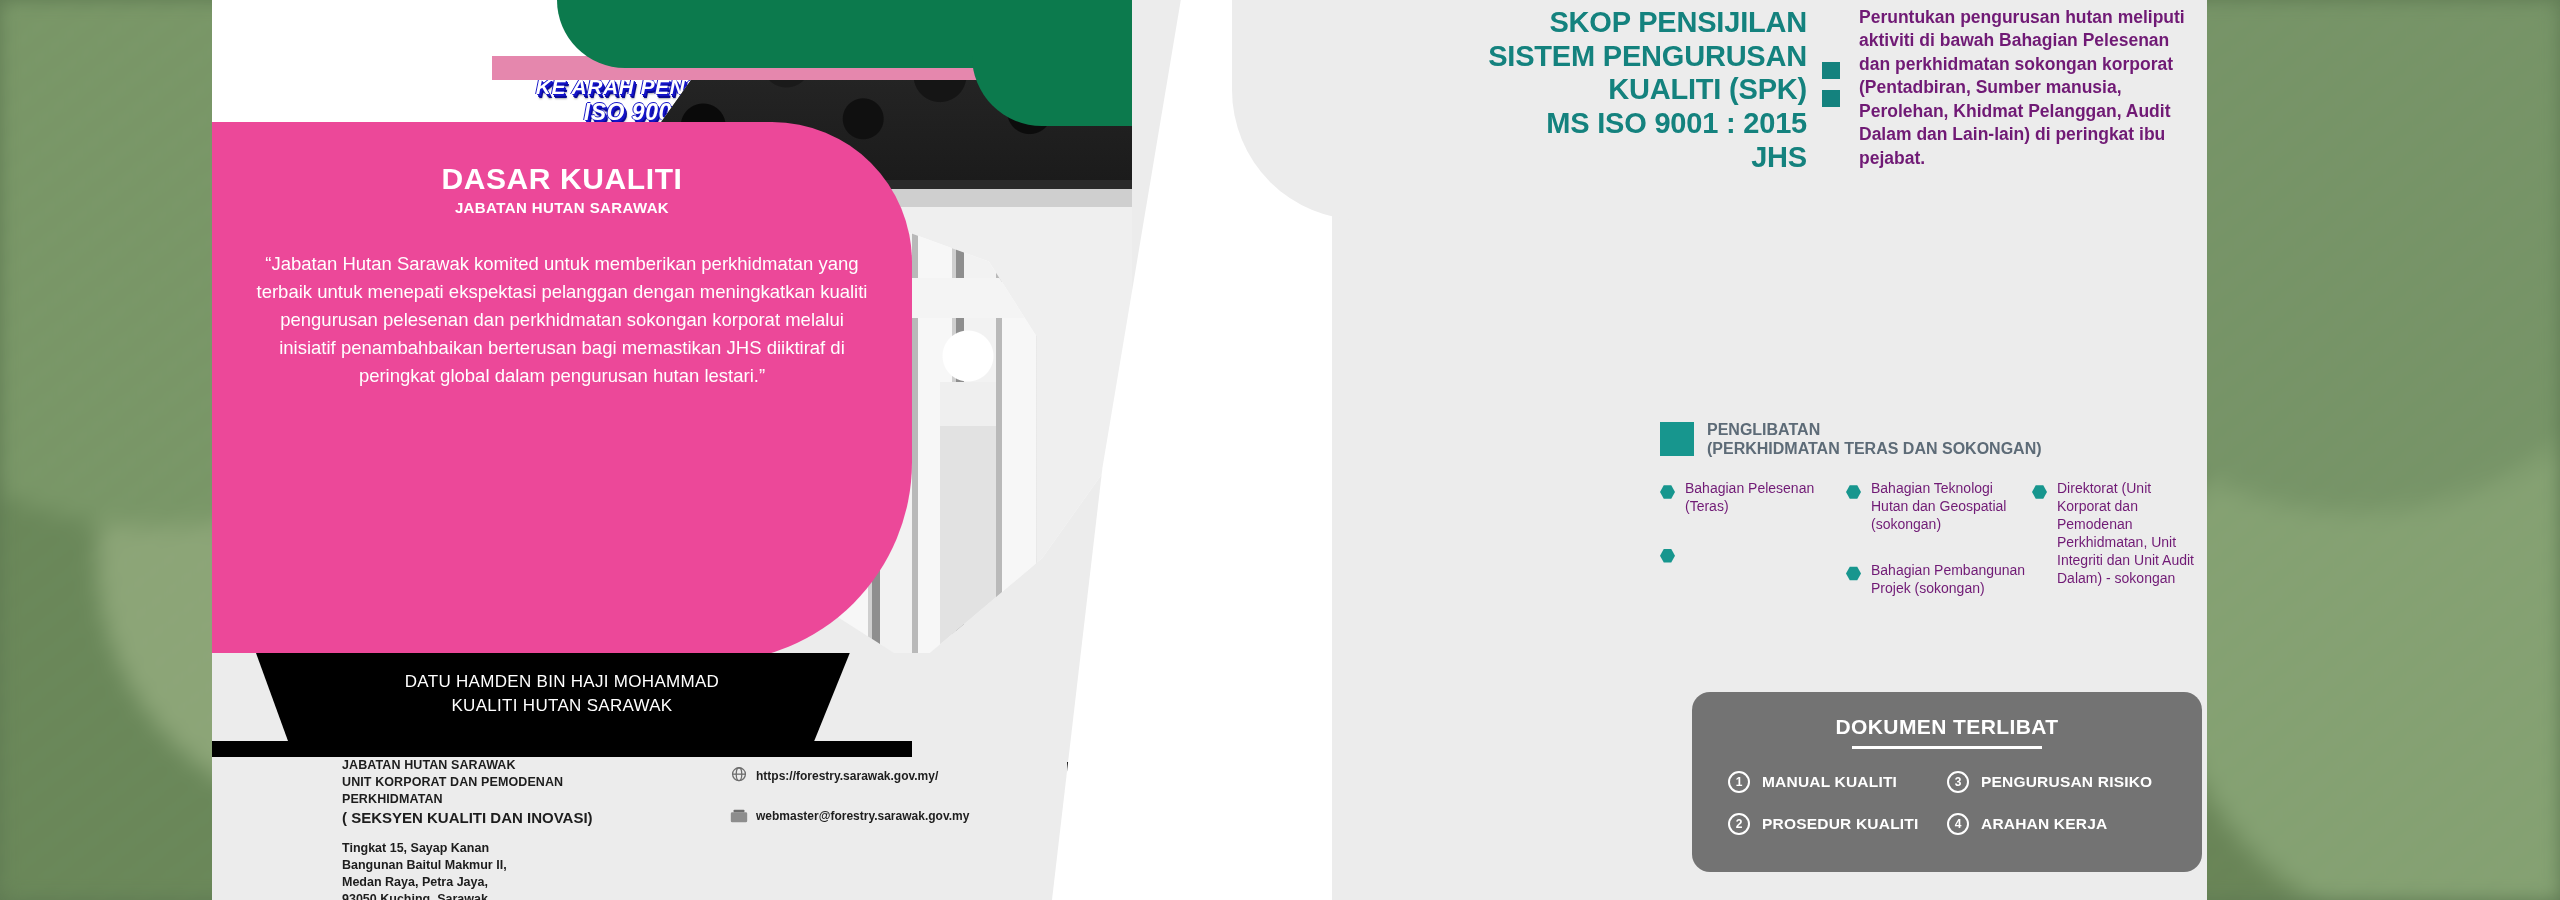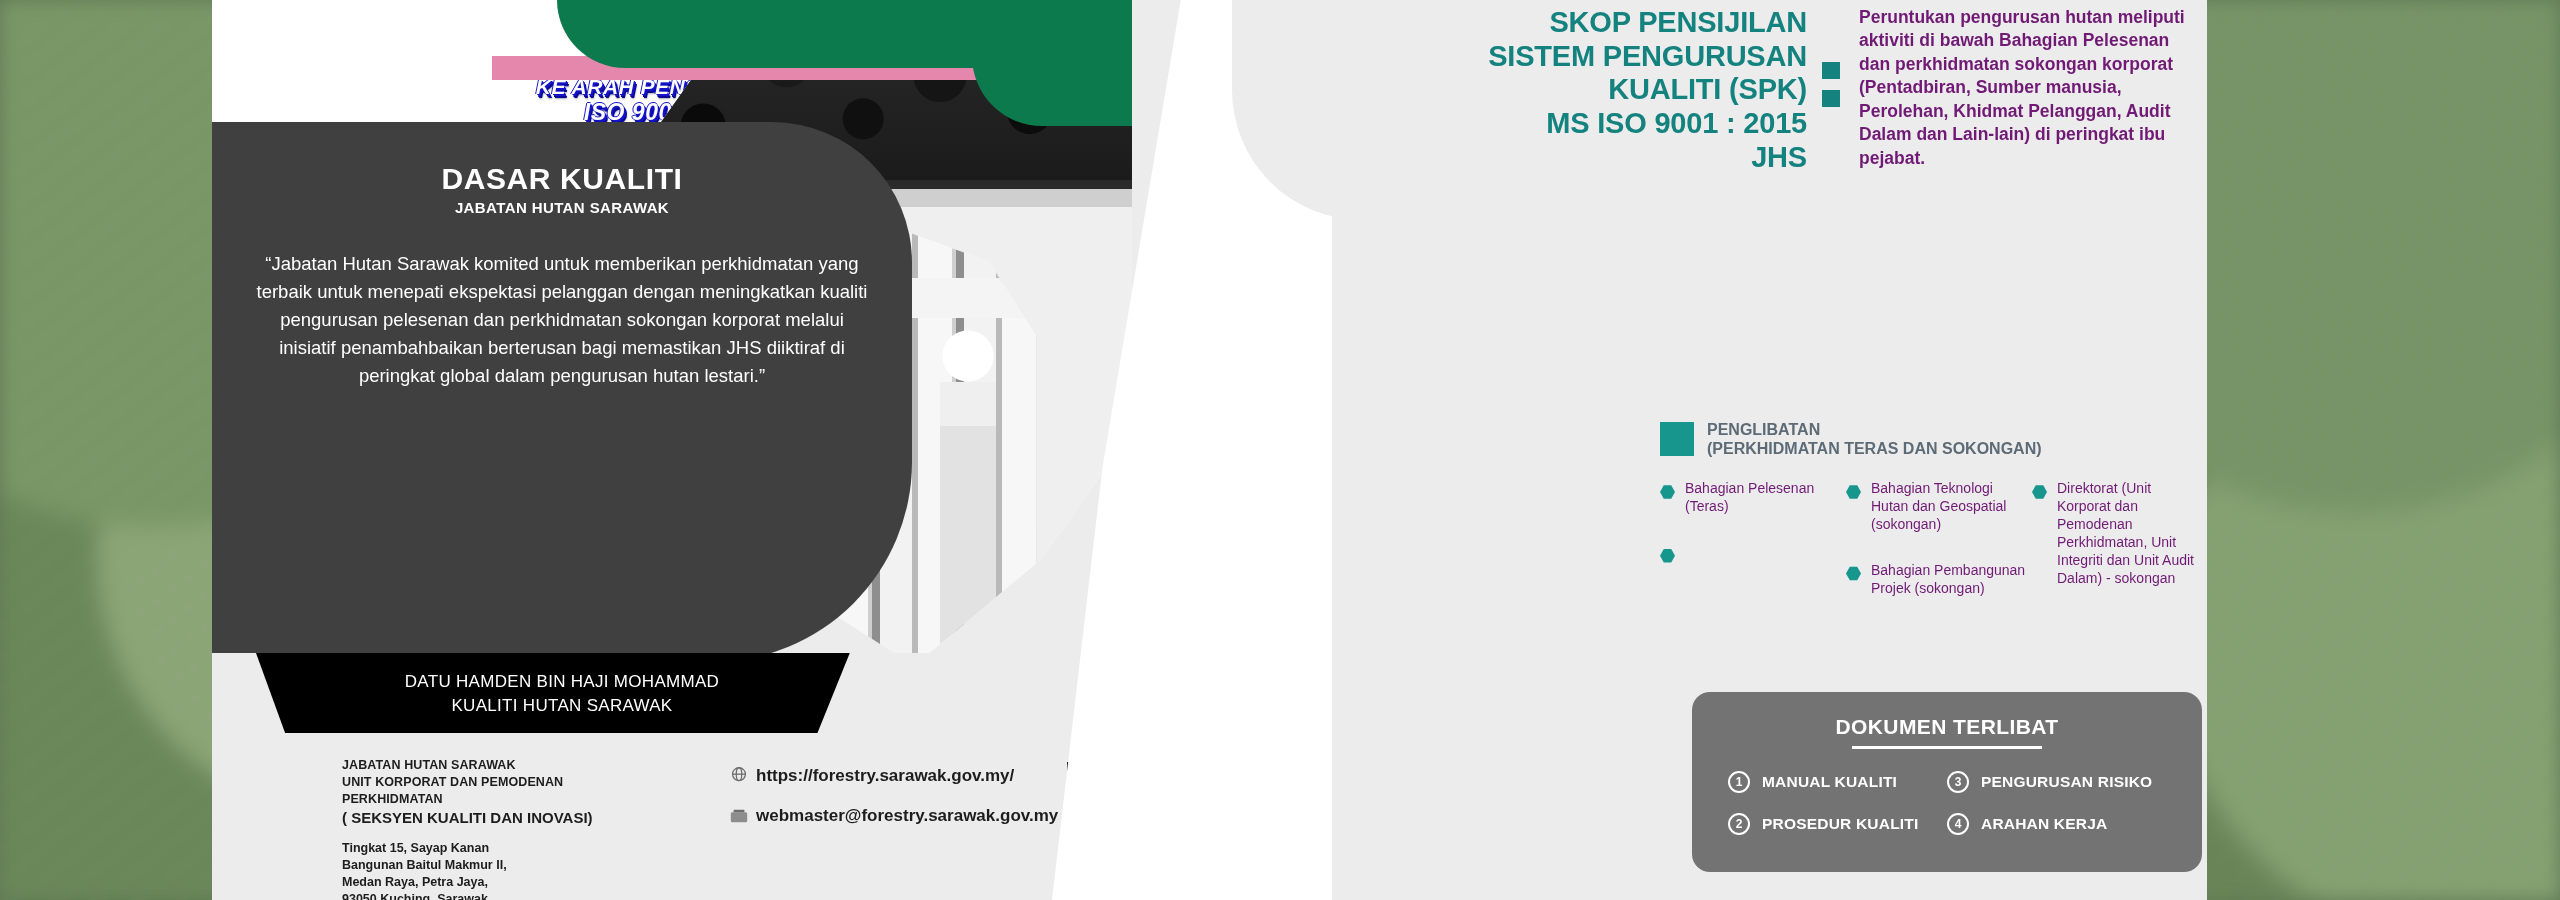--- a/index.html
+++ b/index.html
@@ -57,41 +57,41 @@
       1px 1px 0 #1414c8, 2px 2px 0 #1414c8, -1px 0 0 #1414c8, 0 -1px 0 #1414c8,
       2px 3px 0 #0a0a96, 3px 4px 0 #0a0a96, 3px 5px 2px rgba(0,0,0,.35);
   }
   .logo-l1{ font-size:21px; }
   .logo-l2{ font-size:21px; }
   .logo-l3{ font-size:23px; margin-top:1px; }
 
   
   .dasar-card{
     position:absolute; left:0; top:122px; width:700px; height:540px;
-    background:#404040;
+    background:#ec4899;
     border-top-right-radius:140px;
     border-bottom-right-radius:200px;
     color:#fff; z-index:5;
   }
   .dasar-title{
     text-align:center; font-size:30px; font-weight:bold; letter-spacing:.6px;
     margin-top:40px;
   }
   .dasar-sub{
     text-align:center; font-size:15px; font-weight:bold; letter-spacing:.4px;
     margin-top:3px;
   }
   .dasar-quote{
     margin:34px 42px 0 42px; text-align:center;
     font-size:18.5px; line-height:1.52; font-weight:400;
   }
 
   
   .name-band{
-    position:absolute; left:0; top:653px; width:700px; height:80px;
+    position:absolute; left:0; top:653px; width:700px; height:104px;
     background:#000; z-index:6;
   }
   .name-band::before{
     content:""; position:absolute; left:-200px; top:0; width:260px; height:88px;
     background:#ececec; transform:skewX(20deg);
   }
   .name-band::after{
     content:""; position:absolute; right:-70px; top:0; width:150px; height:88px;
     background:#ececec; transform:skewX(-22deg);
   }
@@ -104,21 +104,21 @@
   .footer{ position:absolute; left:120px; top:752px; width:960px; height:148px; }
   .f-addr{ position:absolute; left:10px; top:5px; width:330px; color:#1d1d1d; }
   .f-addr .org{ font-size:12.5px; font-weight:bold; line-height:1.35; letter-spacing:.1px; }
   .f-addr .seksyen{ font-size:15px; font-weight:bold; margin-top:1px; }
   .f-addr .addr{ font-size:12.5px; font-weight:bold; line-height:1.36; margin-top:14px; }
   .f-col{ position:absolute; top:4px; }
   .f-web{ left:390px; width:320px; }
   .f-tel{ left:760px; width:210px; }
   .f-row{ display:flex; align-items:center; height:40px; }
   .f-ico{ width:34px; flex:0 0 34px; display:flex; align-items:center; justify-content:center; color:#6d6d6d; }
-  .f-val{ font-size:17px; font-weight:bold; color:#1d1d1d; }
+  .f-val{ font-size:12px; font-weight:bold; color:#1d1d1d; }
   .f-div{ position:absolute; left:735px; top:10px; width:3px; height:72px; background:#1d1d1d; }
 
   
   .photo-block{
     position:absolute; left:280px; top:0; width:640px; height:900px;
     z-index:2;
     clip-path: polygon(40% 0, 100% 0, 100% 48%, 86% 62%, 66% 74%, 44% 64%, 30% 40%, 22% 18%);
   }
   .photo-img{
     position:absolute; inset:0;

